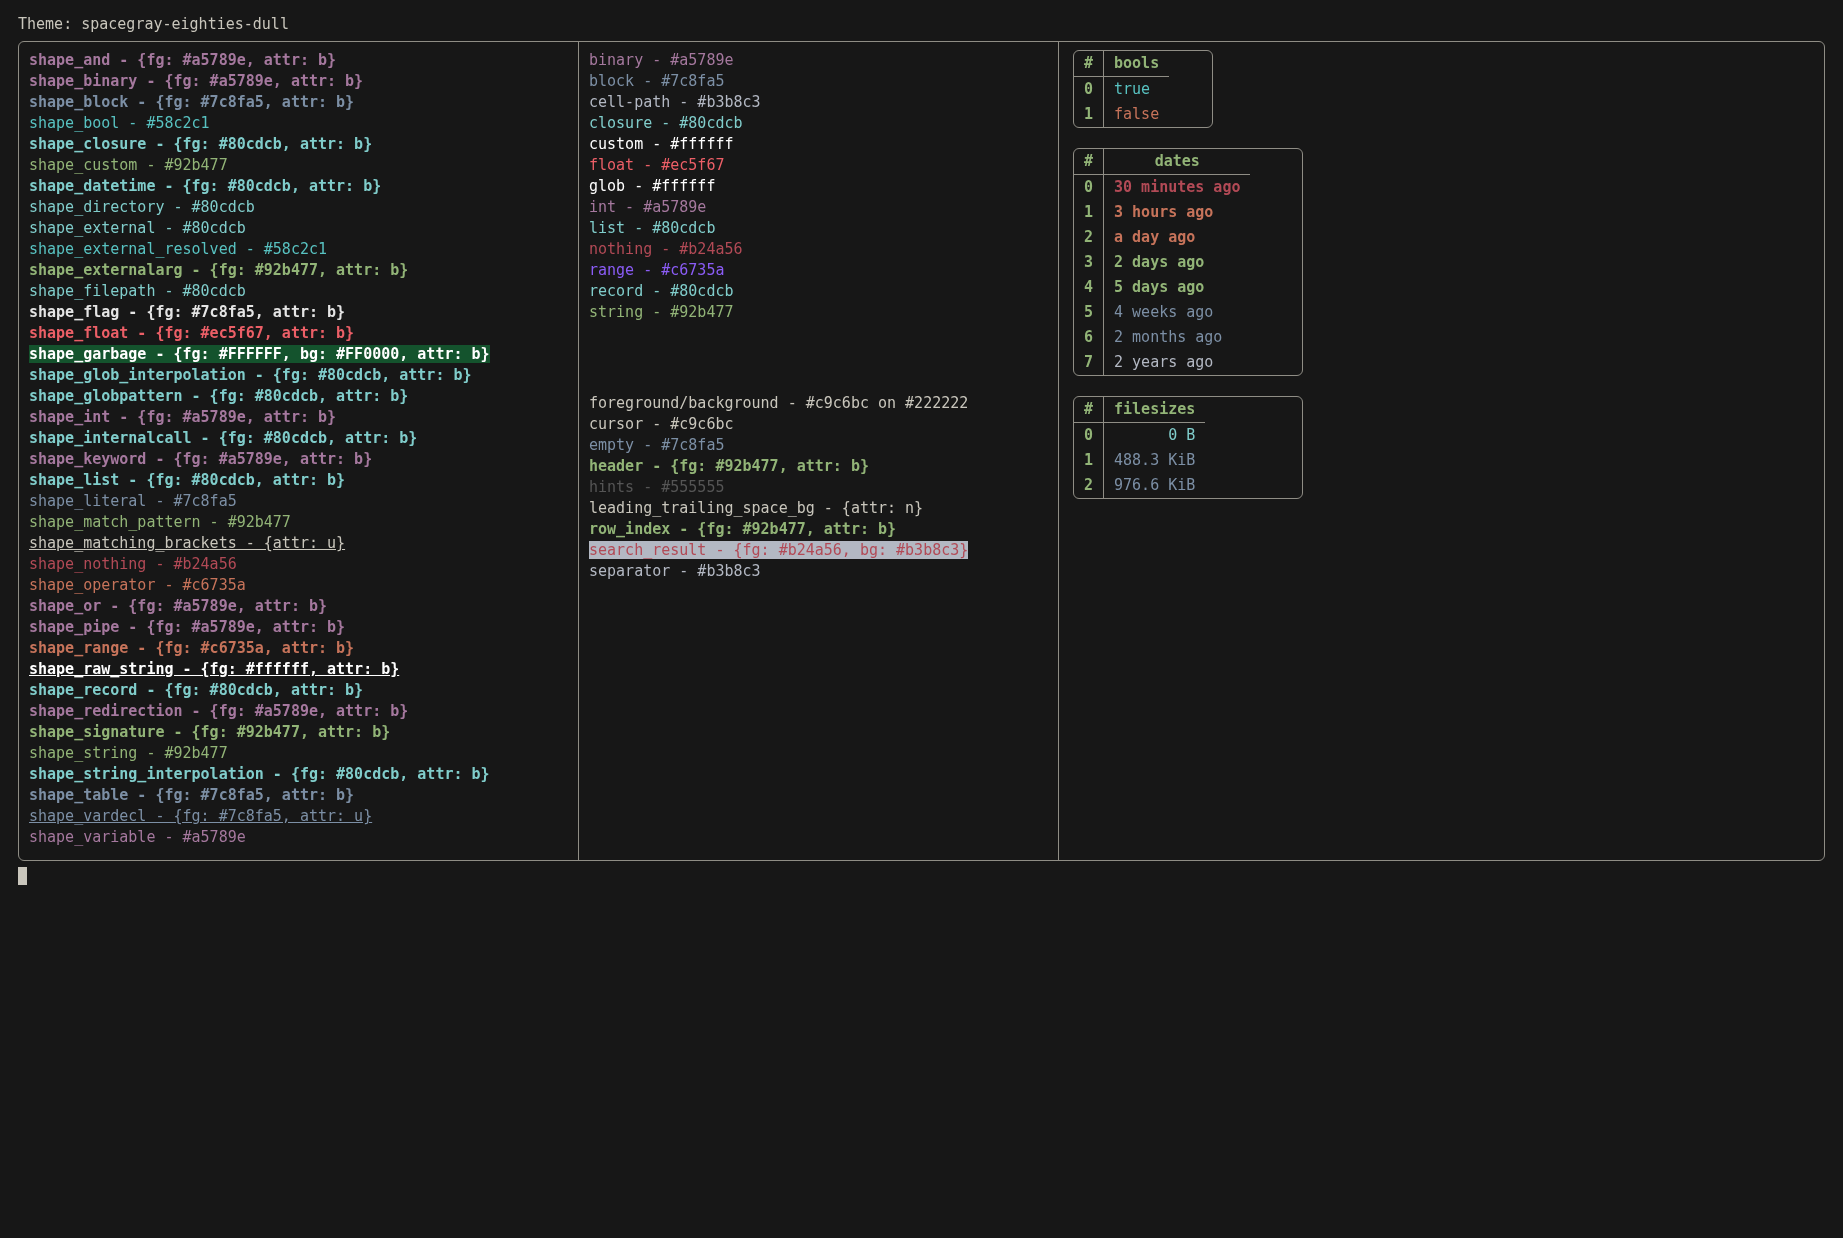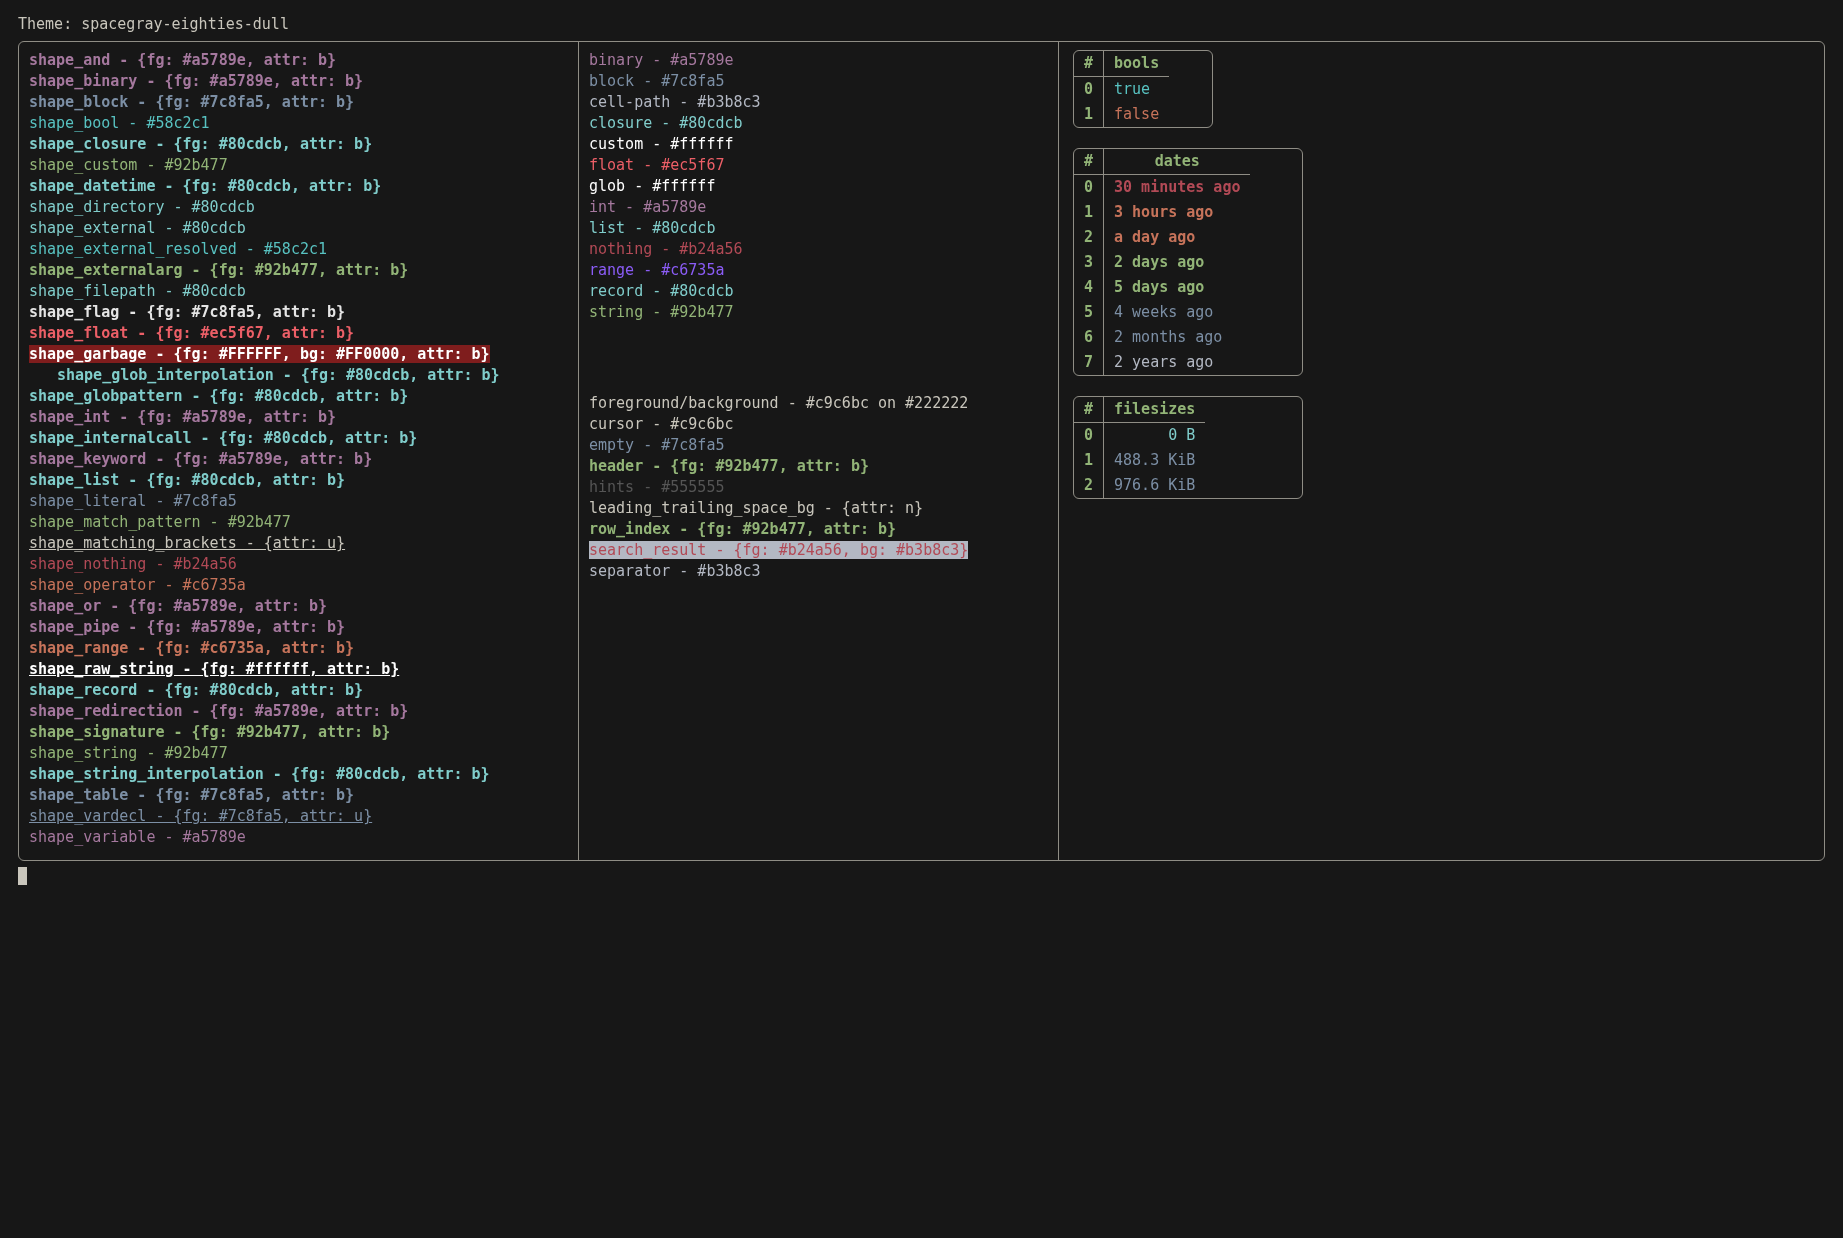--- a/index.html
+++ b/index.html
@@ -81,22 +81,22 @@
       <div class="line"><span style="color:#80cdcb;font-weight:bold;">shape_closure - {fg: #80cdcb, attr: b}</span></div>
       <div class="line"><span style="color:#92b477;">shape_custom - #92b477</span></div>
       <div class="line"><span style="color:#80cdcb;font-weight:bold;">shape_datetime - {fg: #80cdcb, attr: b}</span></div>
       <div class="line"><span style="color:#80cdcb;">shape_directory - #80cdcb</span></div>
       <div class="line"><span style="color:#80cdcb;">shape_external - #80cdcb</span></div>
       <div class="line"><span style="color:#58c2c1;">shape_external_resolved - #58c2c1</span></div>
       <div class="line"><span style="color:#92b477;font-weight:bold;">shape_externalarg - {fg: #92b477, attr: b}</span></div>
       <div class="line"><span style="color:#80cdcb;">shape_filepath - #80cdcb</span></div>
       <div class="line"><span style="color:#e5e5e5;font-weight:bold;">shape_flag - {fg: #7c8fa5, attr: b}</span></div>
       <div class="line"><span style="color:#ec5f67;font-weight:bold;">shape_float - {fg: #ec5f67, attr: b}</span></div>
-      <div class="line"><span style="color:#ffffff;background:#7f1d1d;font-weight:bold;">shape_garbage - {fg: #FFFFFF, bg: #FF0000, attr: b}</span></div>
-      <div class="line"><span style="color:#80cdcb;font-weight:bold;margin-left:28px;">shape_glob_interpolation - {fg: #80cdcb, attr: b}</span></div>
+      <div class="line"><span style="color:#ffffff;background:#14532d;font-weight:bold;">shape_garbage - {fg: #FFFFFF, bg: #FF0000, attr: b}</span></div>
+      <div class="line"><span style="color:#80cdcb;font-weight:bold;">shape_glob_interpolation - {fg: #80cdcb, attr: b}</span></div>
       <div class="line"><span style="color:#80cdcb;font-weight:bold;">shape_globpattern - {fg: #80cdcb, attr: b}</span></div>
       <div class="line"><span style="color:#a5789e;font-weight:bold;">shape_int - {fg: #a5789e, attr: b}</span></div>
       <div class="line"><span style="color:#80cdcb;font-weight:bold;">shape_internalcall - {fg: #80cdcb, attr: b}</span></div>
       <div class="line"><span style="color:#a5789e;font-weight:bold;">shape_keyword - {fg: #a5789e, attr: b}</span></div>
       <div class="line"><span style="color:#80cdcb;font-weight:bold;">shape_list - {fg: #80cdcb, attr: b}</span></div>
       <div class="line"><span style="color:#7c8fa5;">shape_literal - #7c8fa5</span></div>
       <div class="line"><span style="color:#92b477;">shape_match_pattern - #92b477</span></div>
       <div class="line"><span style="color:var(--fg);text-decoration:underline;">shape_matching_brackets - {attr: u}</span></div>
       <div class="line"><span style="color:#b24a56;">shape_nothing - #b24a56</span></div>
       <div class="line"><span style="color:#c6735a;">shape_operator - #c6735a</span></div>

